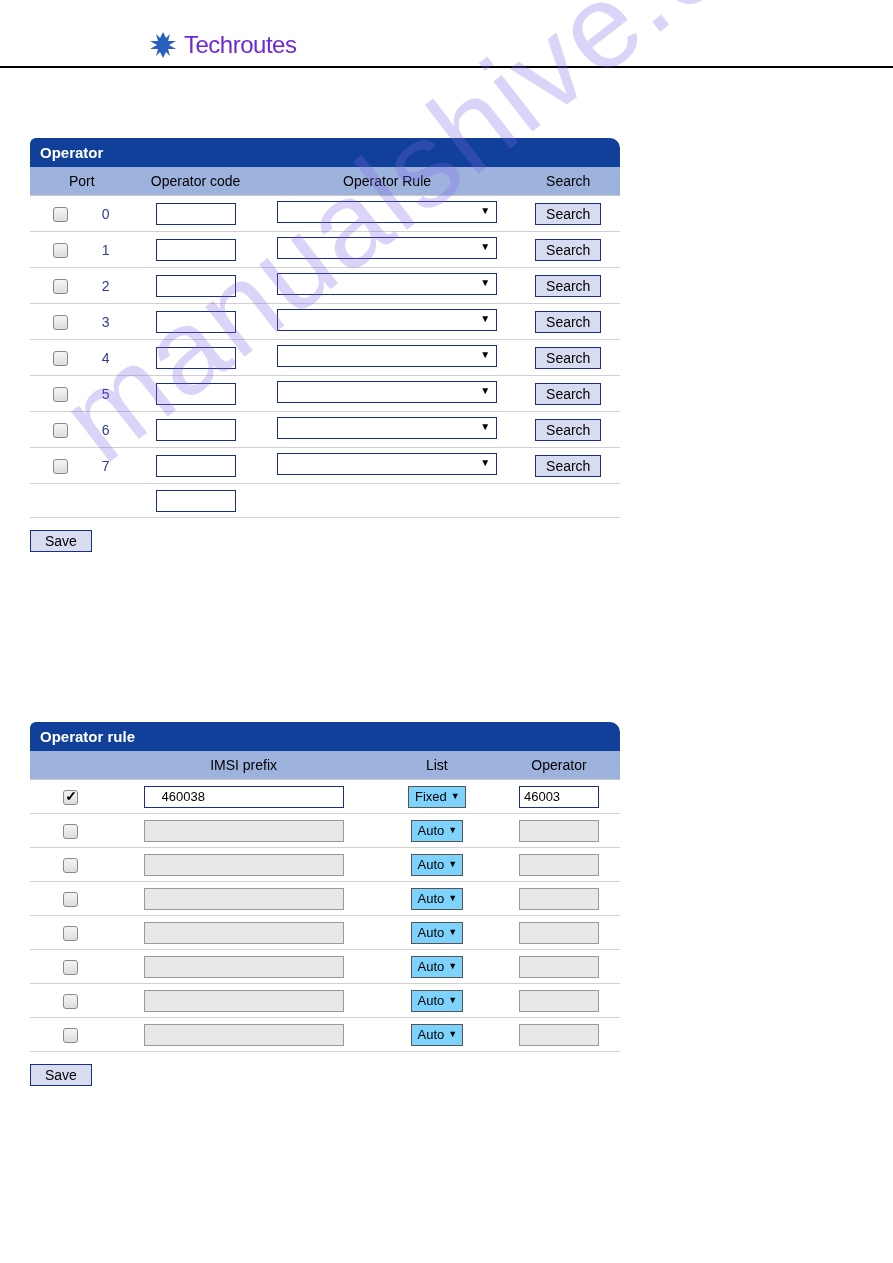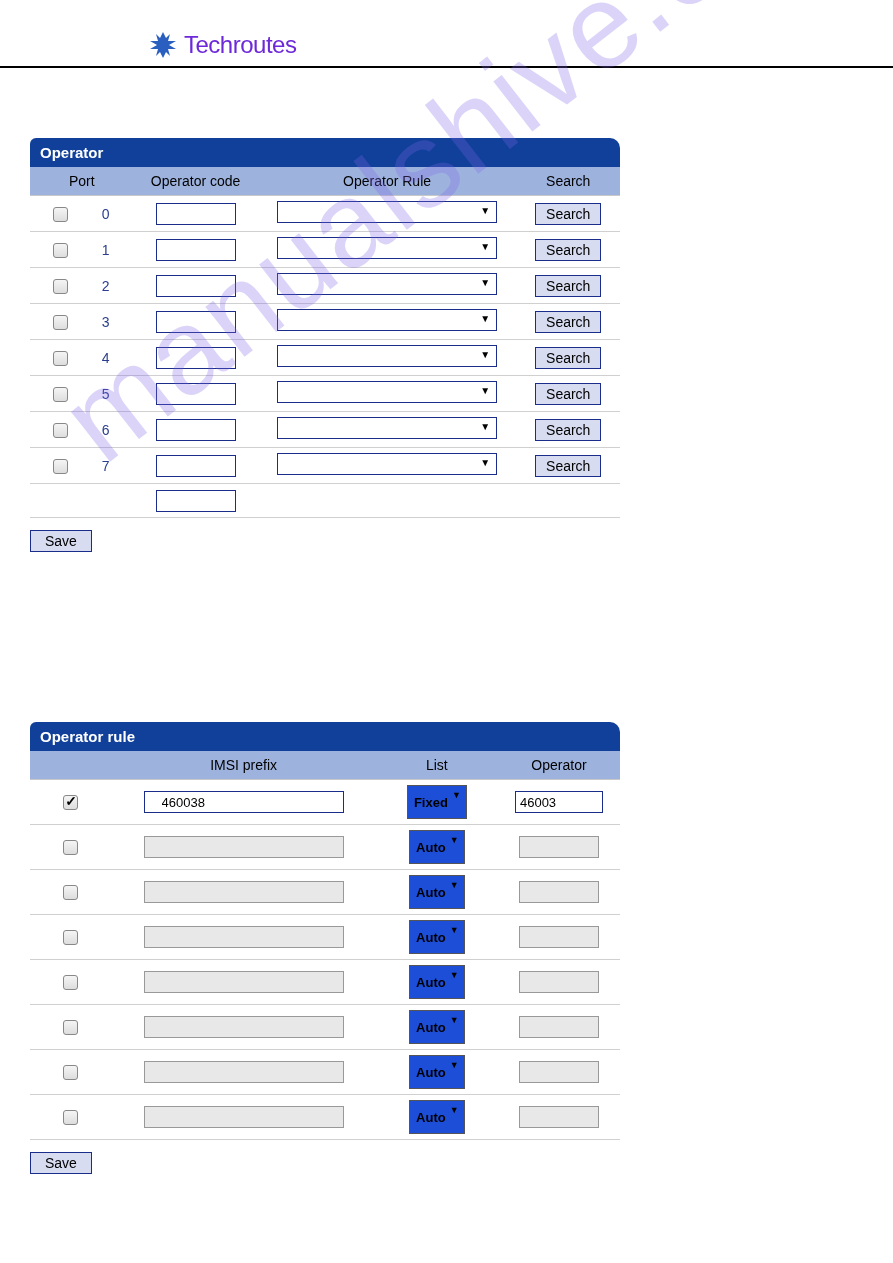--- a/index.html
+++ b/index.html
@@ -131,28 +131,27 @@
   .sel::after {
     content: "▼";
     position: absolute;
     right: 6px;
     top: 3px;
     font-size: 10px;
     color: #000;
   }
   .sel-small {
     border: 1px solid #555;
-    background: #1d4ed8;
-    height: 34px;
+    background: #7dd3fc;
+    height: 22px;
     display: inline-flex;
     align-items: center;
     padding: 0 18px 0 6px;
     font-size: 13px;
     position: relative;
-    font-weight: bold;
   }
   .sel-small::after {
     content: "▼";
     position: absolute;
     right: 5px;
     top: 4px;
     font-size: 9px;
     color: #000;
   }
   .btn {
@@ -302,21 +301,21 @@
           <th class="or-col2">IMSI prefix</th>
           <th class="or-col3">List</th>
           <th class="or-col4">Operator</th>
         </tr>
       </thead>
       <tbody id="rule-body">
           <tr>
             <td class="or-col1"><span class="chk checked"></span></td>
             <td class="or-col2"><input class="txt" style="width: 200px; padding-left: 17px;" value="460038"></td>
             <td class="or-col3"><span class="sel-small">Fixed</span></td>
-            <td class="or-col4"><input class="txt" style="width: 88px;" value="46003"></td>
+            <td class="or-col4"><input class="txt" style="width: 80px;" value="46003"></td>
           </tr>
           <tr>
             <td class="or-col1"><span class="chk"></span></td>
             <td class="or-col2"><input class="txt disabled" style="width: 200px;" value=""></td>
             <td class="or-col3"><span class="sel-small">Auto</span></td>
             <td class="or-col4"><input class="txt disabled" style="width: 80px;" value=""></td>
           </tr>
           <tr>
             <td class="or-col1"><span class="chk"></span></td>
             <td class="or-col2"><input class="txt disabled" style="width: 200px;" value=""></td>

